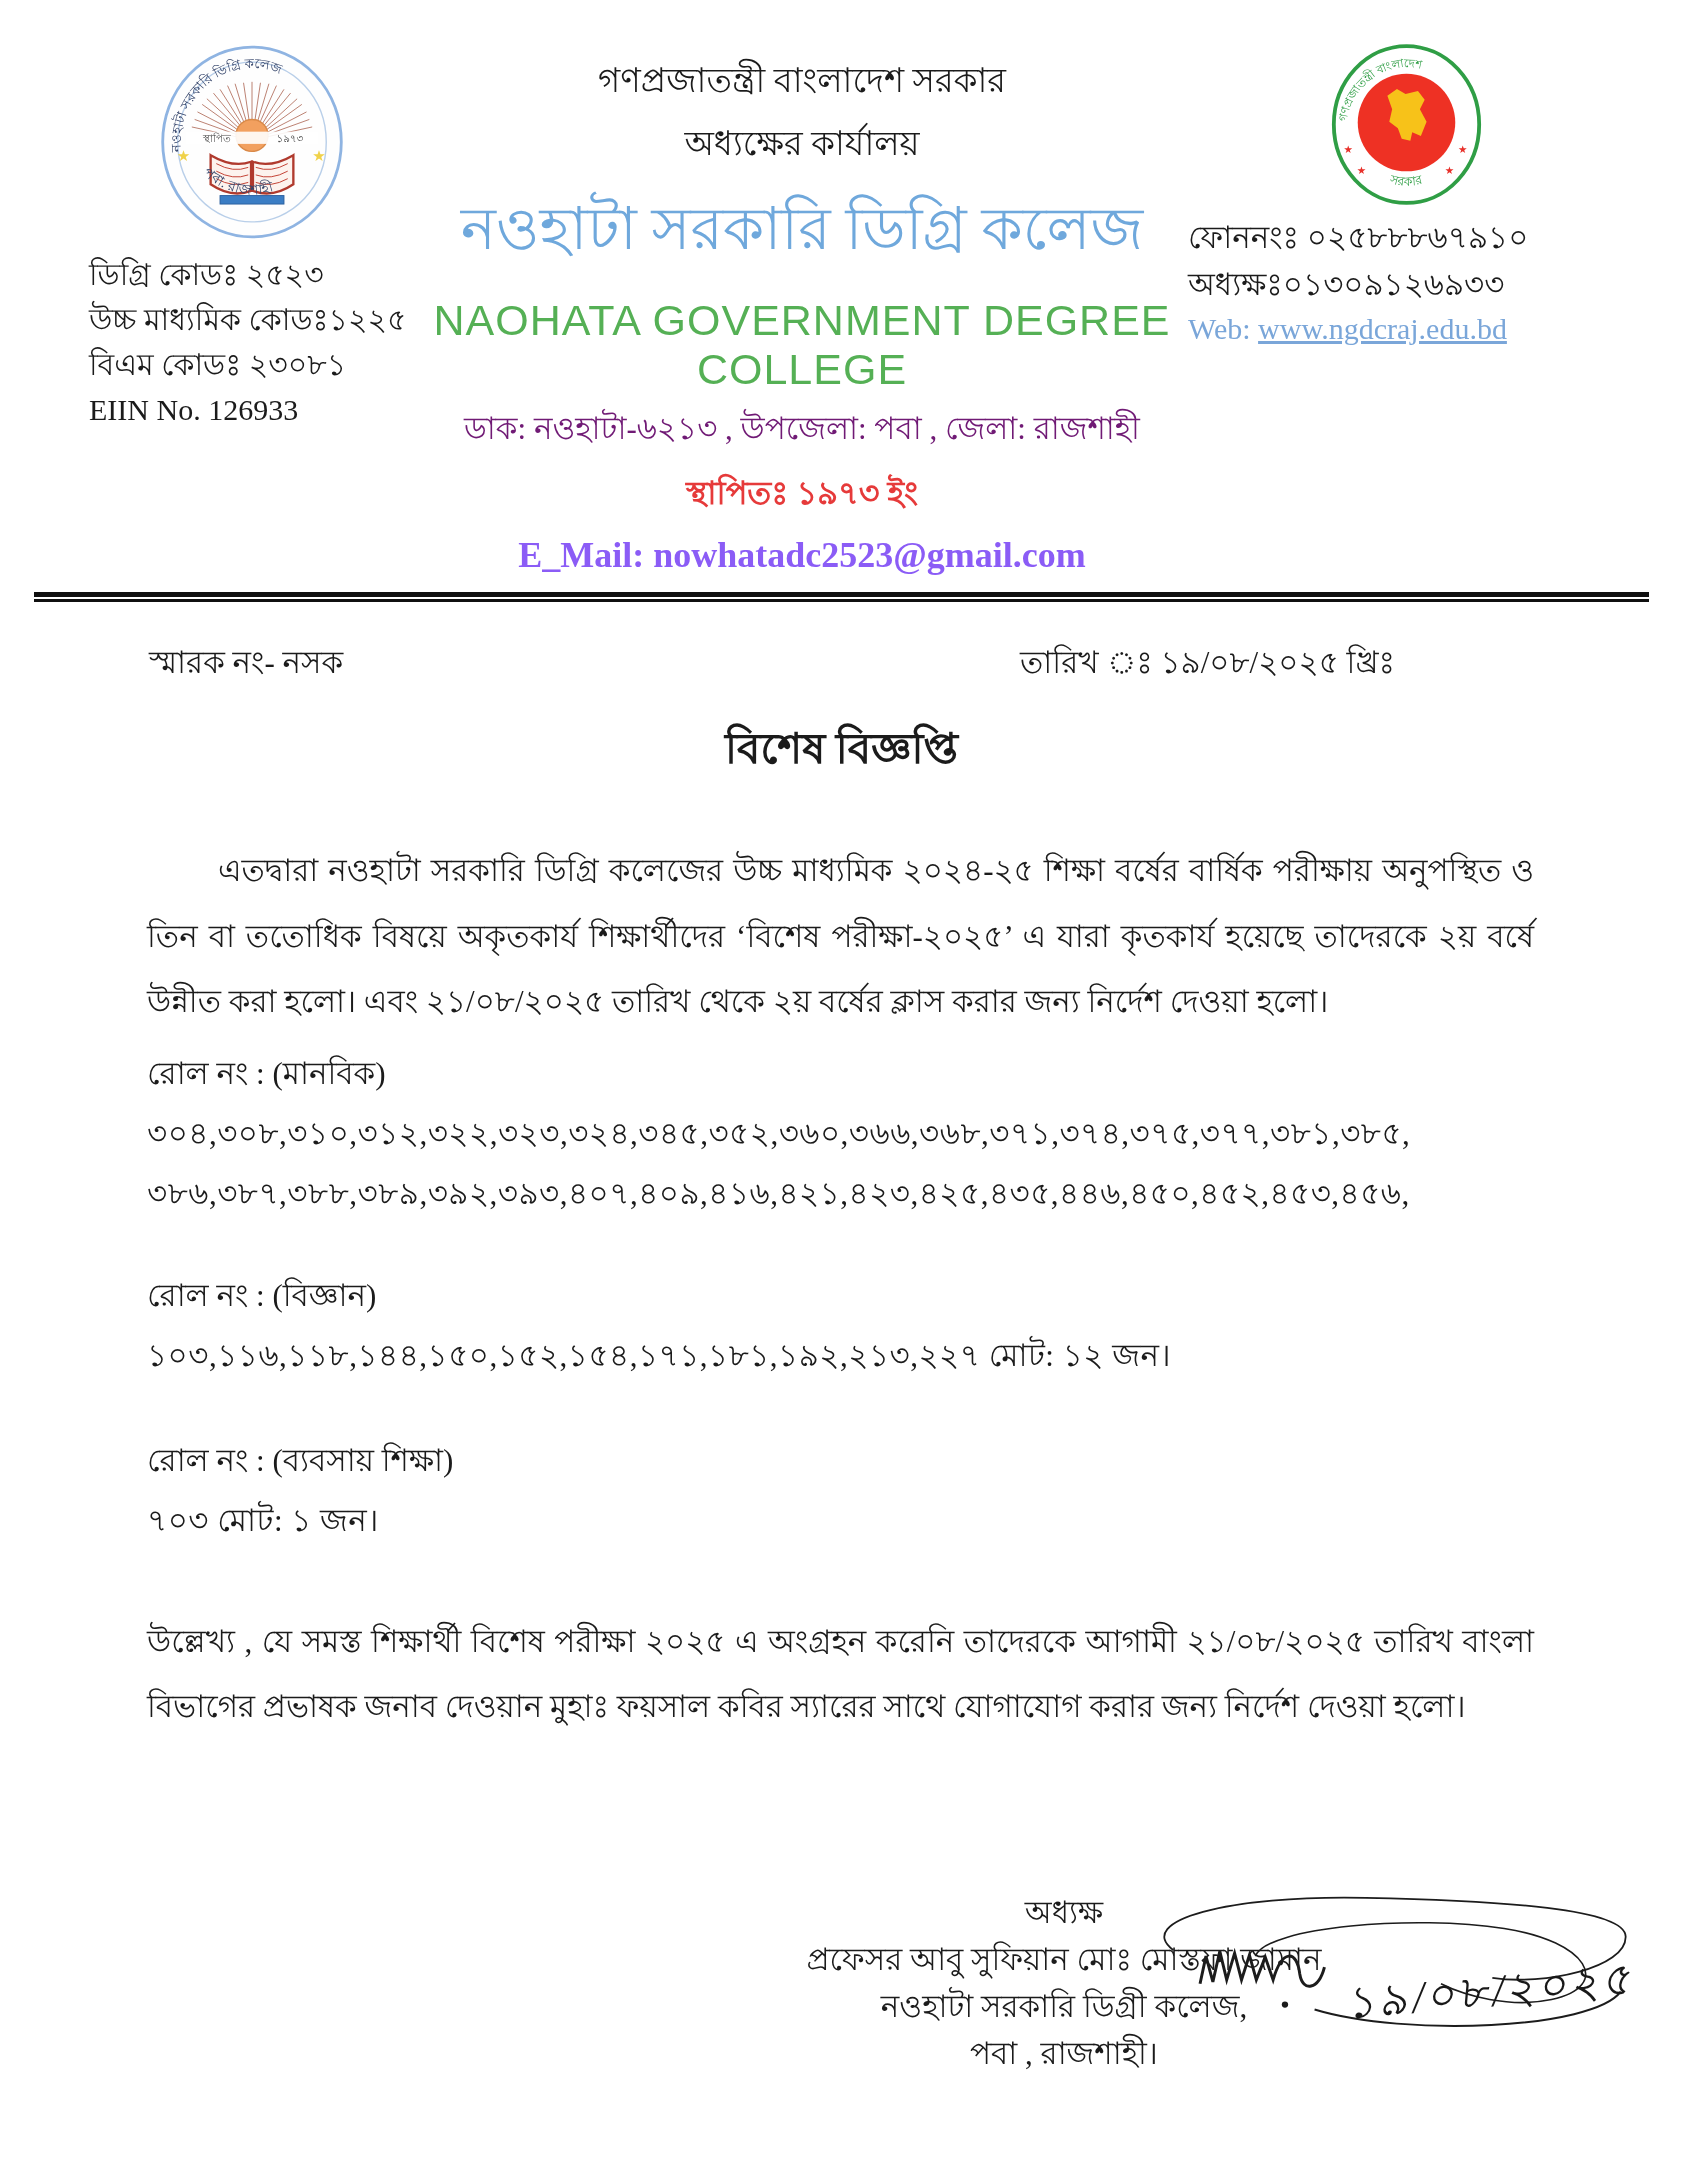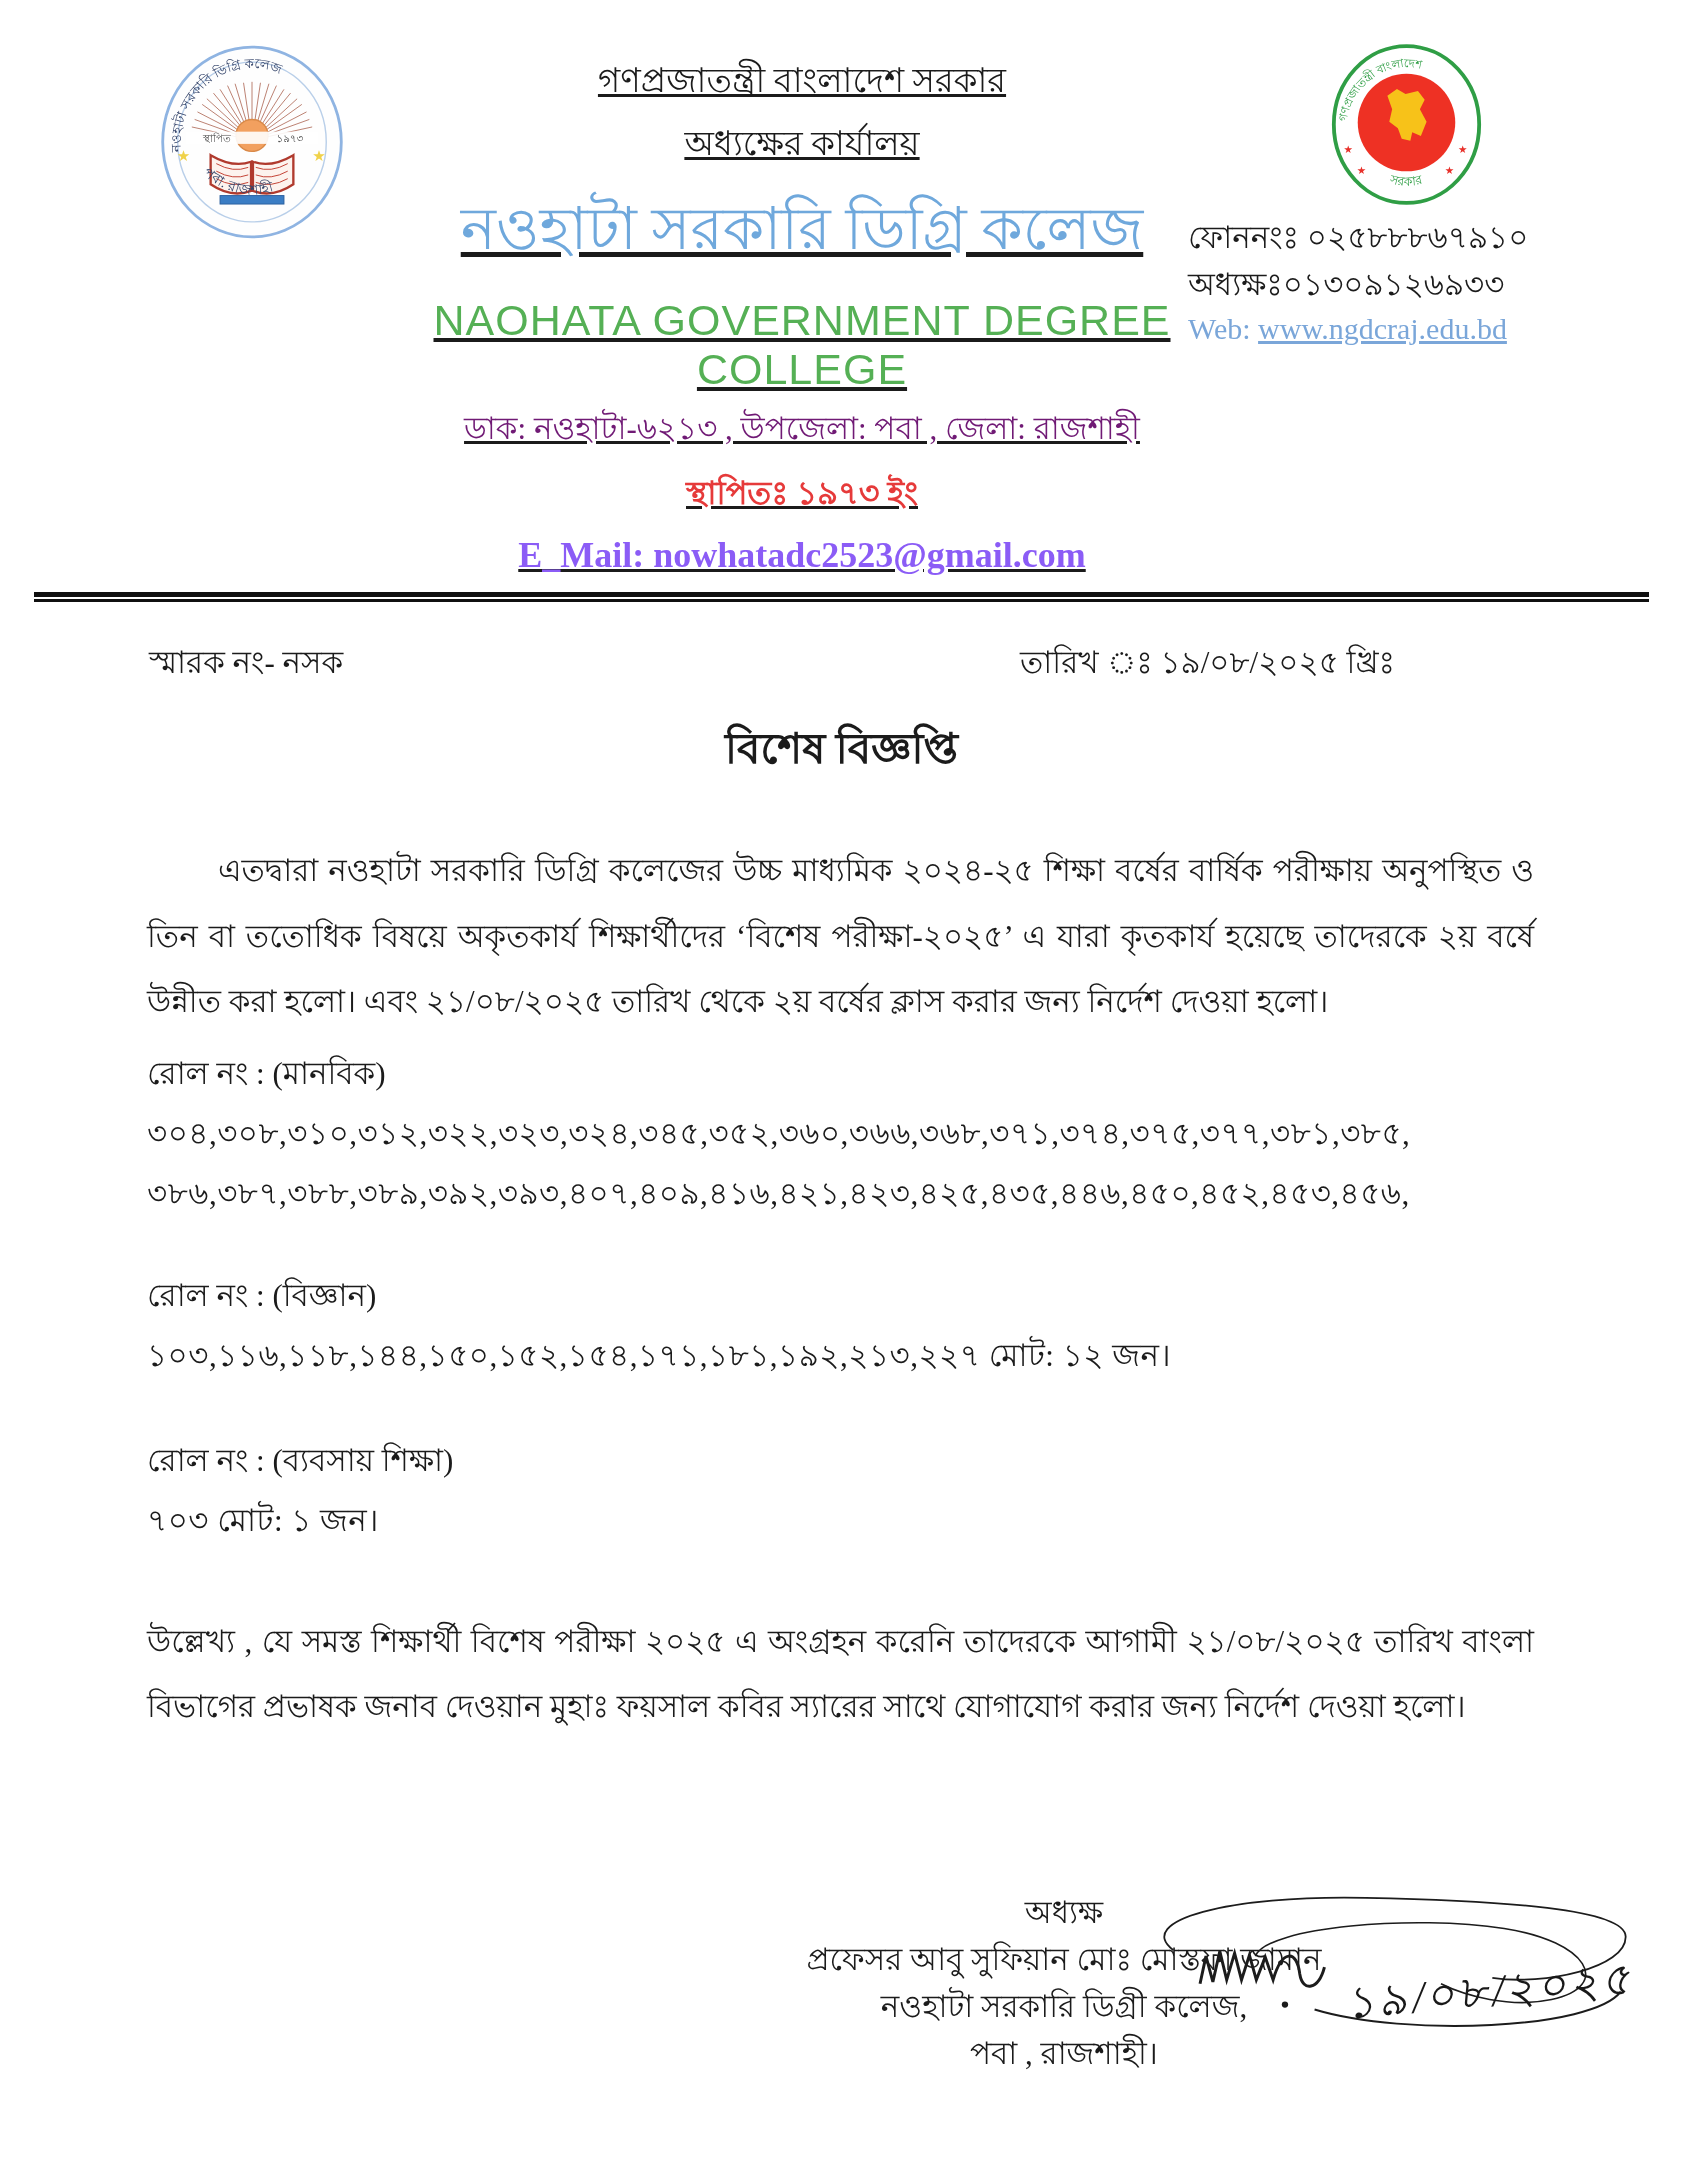--- a/index.html
+++ b/index.html
@@ -11,21 +11,21 @@
   }
   .page { width:1683px; height:2178px; padding-top:42px; }
 
   
   .header { display:flex; padding:0 59px 0 89px; }
   .h-left { width:327px; flex:none; }
   .h-left .seal-wrap { margin-left:69px; width:188px; }
   .codes { margin-top:6px; font-size:30px; line-height:1.5; white-space:nowrap; }
   .codes .eiin { font-family:"Liberation Serif","DejaVu Serif",serif; }
 
-  .h-center { flex:1; text-align:center;text-decoration:underline; }
+  .h-center { flex:1; text-align:center; }
   .govt-line { font-size:34px; margin-top:12px; }
   .office-line { font-size:34px; margin-top:6px; }
   .college-bn { font-size:59px; color:#6fa8dc; margin-top:10px; font-weight:500; }
   .college-en { font-size:43px; color:#55b055; margin-top:14px; letter-spacing:1px;
                 font-family:"Liberation Sans","DejaVu Sans",sans-serif; }
   .addr-line { font-size:31px; color:#701a75; margin-top:10px; }
   .est-line { font-size:32px; color:#e63a3a; font-weight:bold; margin-top:12px; }
   .email-line { font-size:36px; color:#8b5cf6; font-weight:bold; margin-top:12px;
                 font-family:"Liberation Serif","DejaVu Serif",serif; }
 
@@ -131,20 +131,26 @@
           </g>
           <g font-size="16" fill="#f0d24a">
             <text x="20" y="126">★</text>
             <text x="164" y="126">★</text>
           </g>
           <text font-size="15" fill="#35456b">
             <textPath href="#sealBottomArc" startOffset="12%">পবা. রাজশাহী</textPath>
           </text>
         </svg>
       </div>
+      <div class="codes">
+        <div>ডিগ্রি কোডঃ ২৫২৩</div>
+        <div>উচ্চ মাধ্যমিক কোডঃ১২২৫</div>
+        <div>বিএম কোডঃ ২৩০৮১</div>
+        <div class="eiin">EIIN No. 126933</div>
+      </div>
     </div>
 
     <div class="h-center">
       <div class="govt-line">গণপ্রজাতন্ত্রী বাংলাদেশ সরকার</div>
       <div class="office-line">অধ্যক্ষের কার্যালয়</div>
       <div class="college-bn">নওহাটা সরকারি ডিগ্রি কলেজ</div>
       <div class="college-en">NAOHATA GOVERNMENT DEGREE COLLEGE</div>
       <div class="addr-line">ডাক: নওহাটা-৬২১৩ , উপজেলা: পবা , জেলা: রাজশাহী</div>
       <div class="est-line">স্থাপিতঃ ১৯৭৩ ইং</div>
       <div class="email-line">E_Mail: nowhatadc2523@gmail.com</div>

